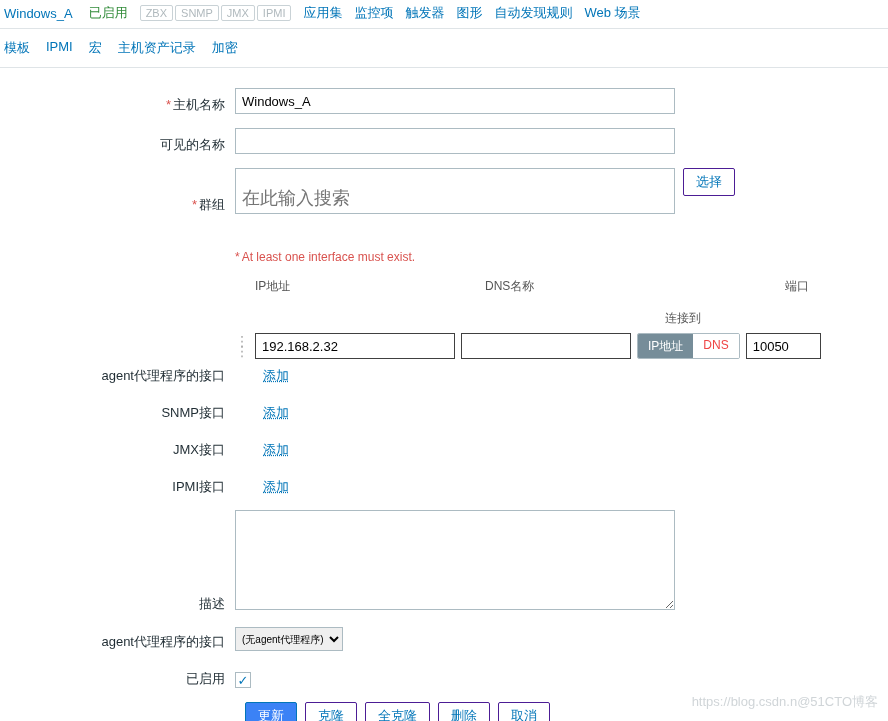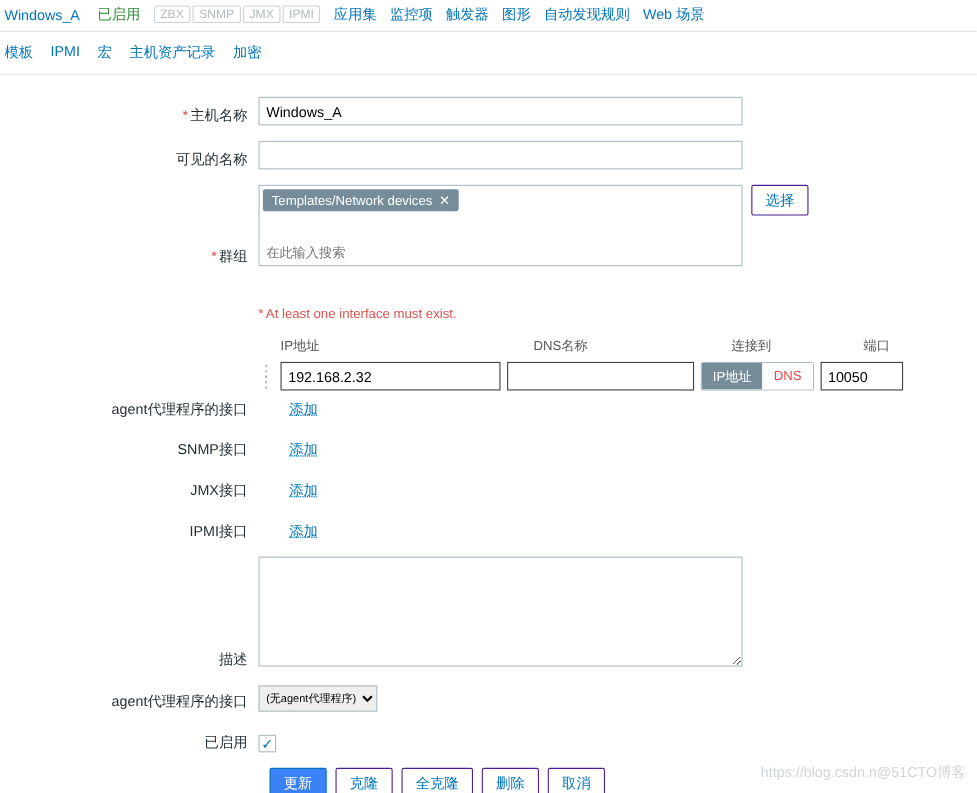--- a/index.html
+++ b/index.html
@@ -69,23 +69,22 @@
       padding: 3px 8px;
       margin: 3px;
       border-radius: 2px;
     }
     .tagbox .tag .x { margin-left: 6px; cursor: pointer; }
     .tagbox input {
       border: none;
       outline: none;
       width: 430px;
       padding: 4px 6px;
-      font-size: 12px;
+      font-size: 18px;
       color: #888;
-      margin-top: 24px;
     }
     .btn {
       display: inline-block;
       border: 1px solid #4c1d95;
       background: #fff;
       color: #0275b8;
       padding: 4px 12px;
       font-size: 13px;
       cursor: pointer;
       border-radius: 2px;
@@ -98,21 +97,21 @@
     .select-btn { margin-left: 8px; }
     .hint-red { color: #d9534f; font-size: 12px; margin-top: 22px; display: block; }
     .iface-block .col-headers {
       display: flex;
       color: #555;
       font-size: 12px;
       margin-bottom: 6px;
     }
     .col-ip { width: 230px; }
     .col-dns { width: 180px; }
-    .col-conn { width: 120px; }
+    .col-conn { width: 120px; margin-top: 32px; }
     .col-port { width: 100px; }
     .iface-row { display: flex; align-items: center; gap: 6px; }
     .drag-handle {
       width: 14px;
       text-align: center;
       color: #aaa;
       cursor: move;
       line-height: 10px;
       font-size: 14px;
       letter-spacing: 1px;
@@ -232,23 +231,21 @@
     <div class="label">可见的名称</div>
     <div class="control">
       <input type="text" class="wide" value="" style="">
     </div>
   </div>
 
   <div class="form-row">
     <div class="label"><span class="required">*</span><span>群组</span></div>
     <div class="control" style="display:flex;align-items:flex-start;">
       <div class="tagbox">
-        <span class="tag">
-          <span>Templates/Network devices</span><span class="x">✕</span>
-        </span><br>
+        <br>
         <input type="text" placeholder="在此输入搜索" style="">
       </div>
       <button class="btn select-btn">选择</button>
     </div>
   </div>
 
   <div class="form-row">
     <div class="label"></div>
     <div class="control">
       <span class="hint-red"><span class="required">*</span><span>At least one interface must exist.</span></span>

